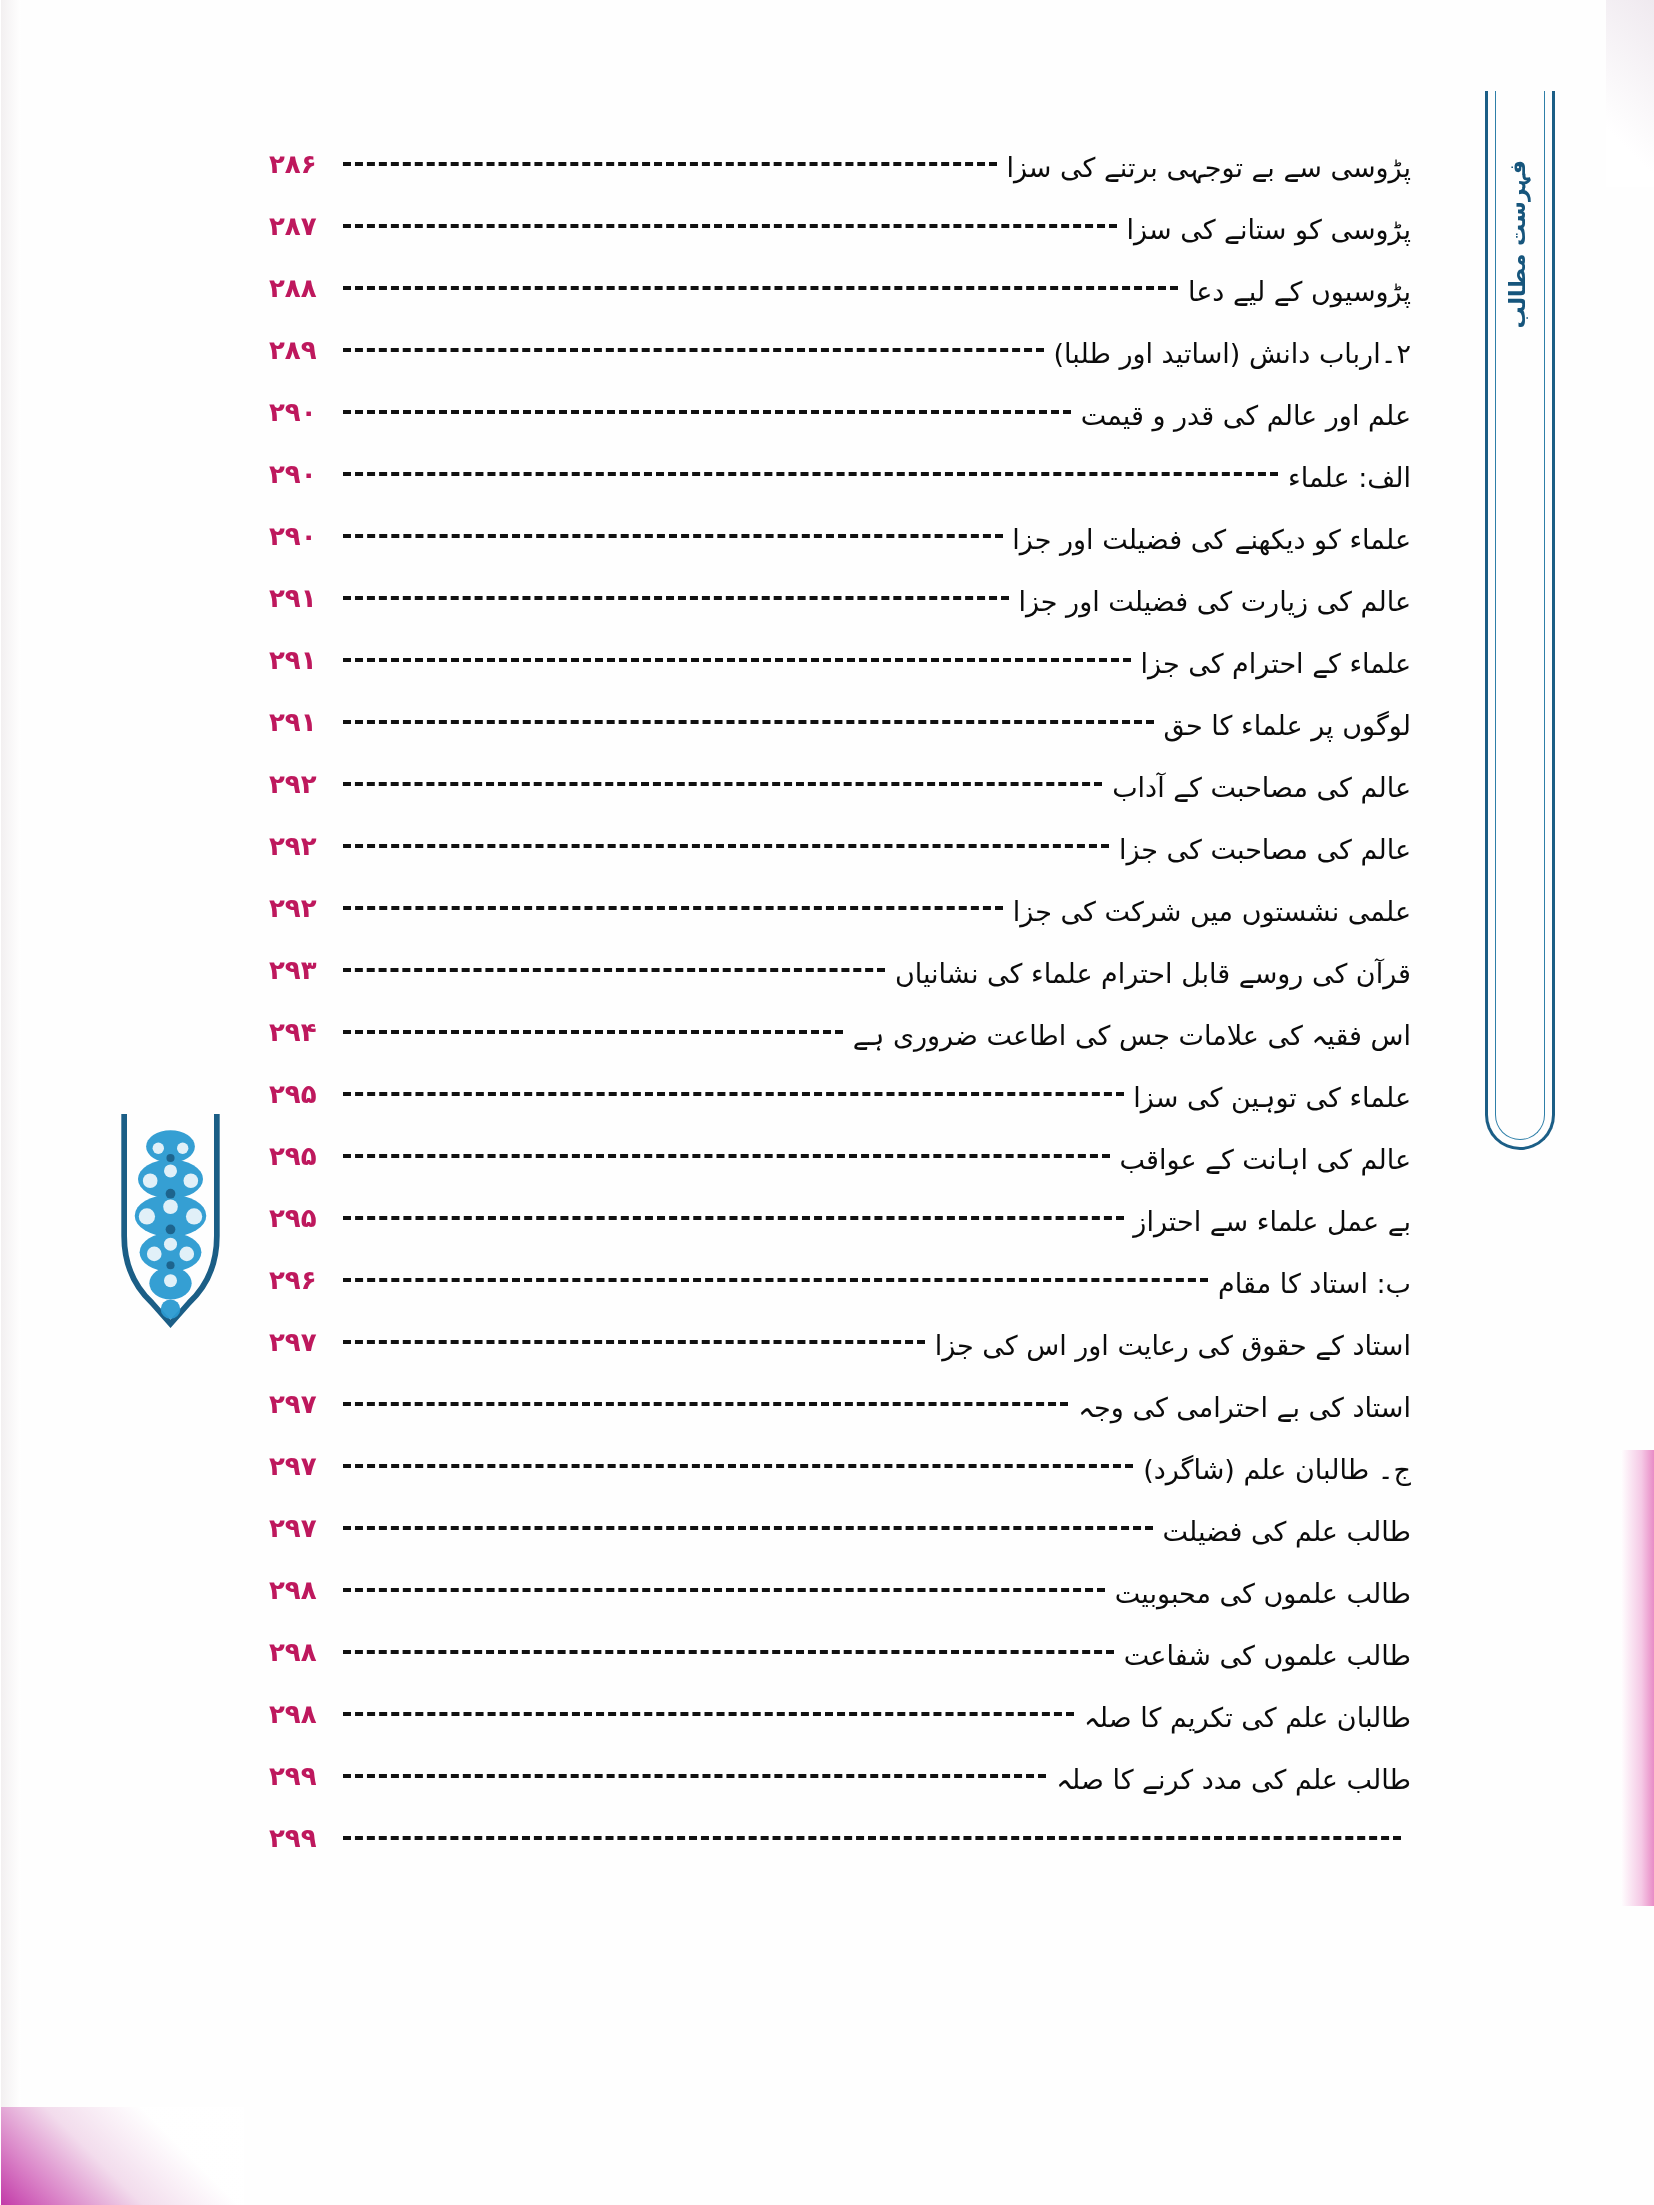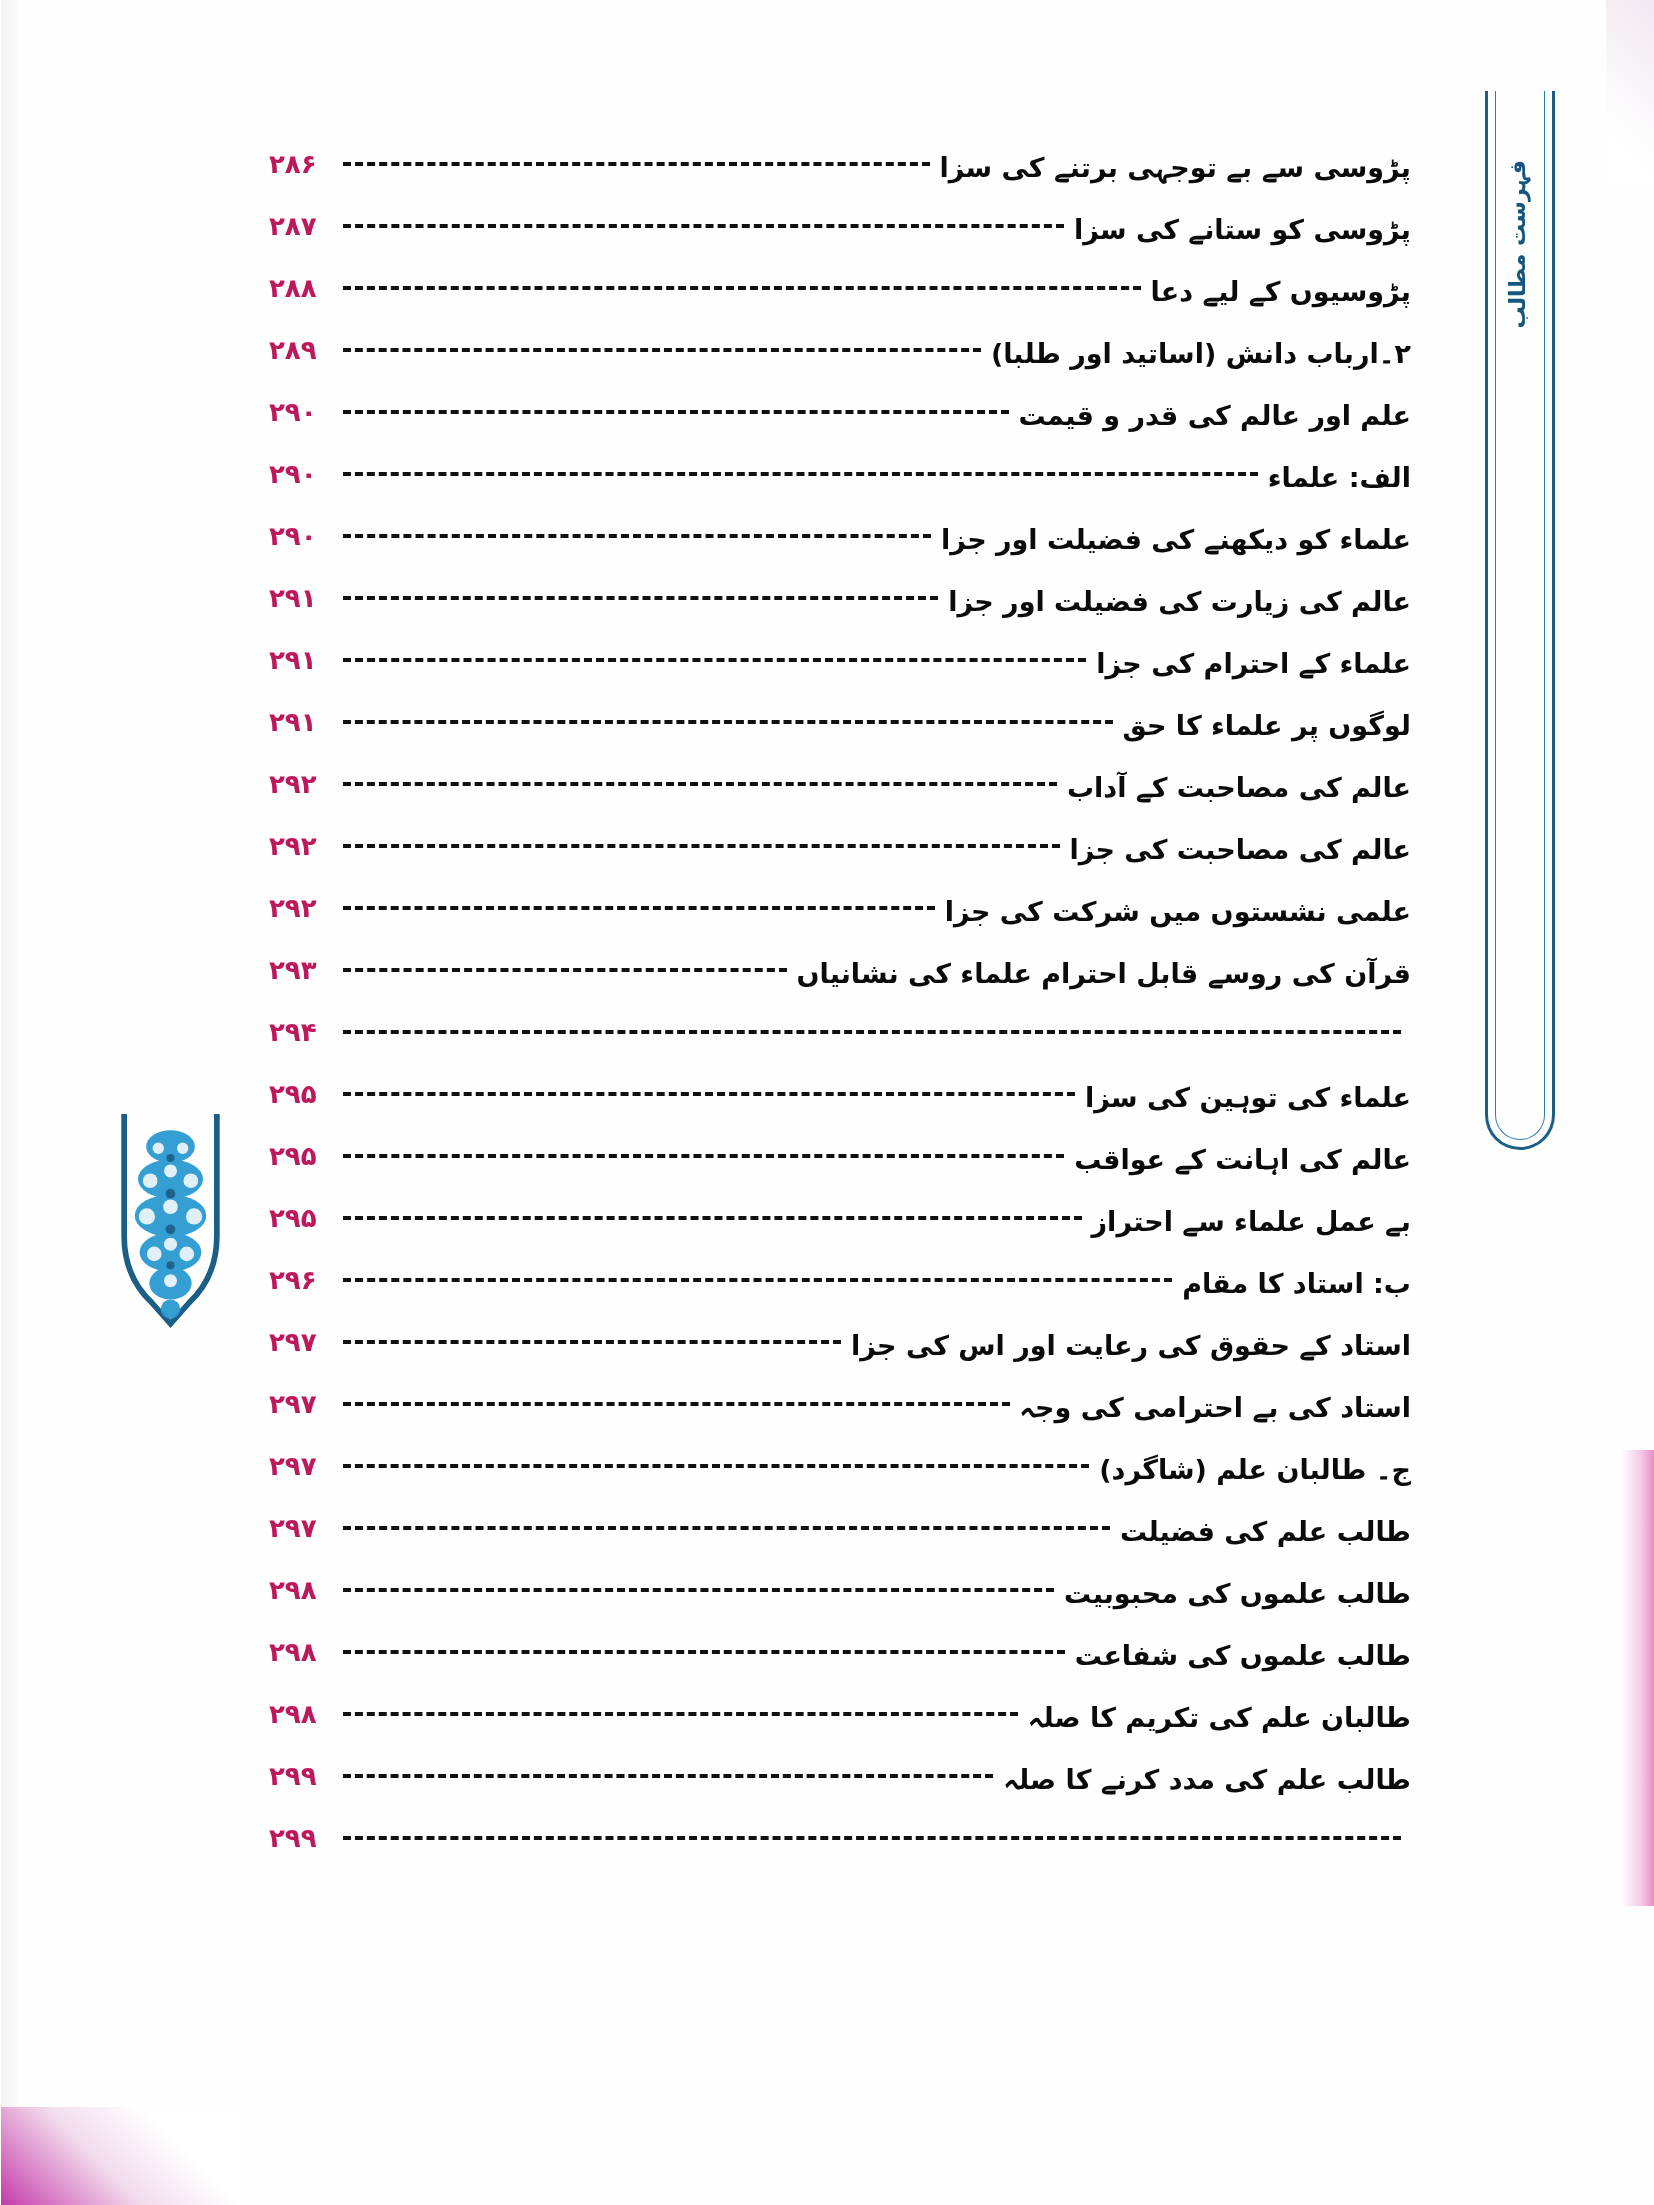--- a/index.html
+++ b/index.html
@@ -48,21 +48,21 @@
   .toc-row{
     display:flex;
     align-items:flex-end;
     height:62px;
     direction:rtl;
   }
   .toc-title{
     white-space:nowrap;
     font-family:"DejaVu Sans","Liberation Sans",sans-serif;
     font-size:27px;
-    font-weight:700;
+    font-weight:400;
     color:#0b0b0b;
     line-height:1;
     padding-bottom:3.3px;
     letter-spacing:0px;
     margin-top:29px;
   }
   .toc-leader{
     flex:1 1 auto;
     min-width:33px;
     height:0;
@@ -233,20 +233,21 @@
         <span class="toc-title">علمی نشستوں میں شرکت کی جزا</span>
         <span class="toc-leader"></span>
         <span class="toc-page">۲۹۲</span>
       </div>
       <div class="toc-row">
         <span class="toc-title">قرآن کی روسے قابل احترام علماء کی نشانیاں</span>
         <span class="toc-leader"></span>
         <span class="toc-page">۲۹۳</span>
       </div>
       <div class="toc-row">
+        <span class="toc-title">اس فقیہ کی علامات جس کی اطاعت ضروری ہے</span>
         <span class="toc-leader"></span>
         <span class="toc-page">۲۹۴</span>
       </div>
       <div class="toc-row">
         <span class="toc-title">علماء کی توہین کی سزا</span>
         <span class="toc-leader"></span>
         <span class="toc-page">۲۹۵</span>
       </div>
       <div class="toc-row">
         <span class="toc-title">عالم کی اہانت کے عواقب</span>

